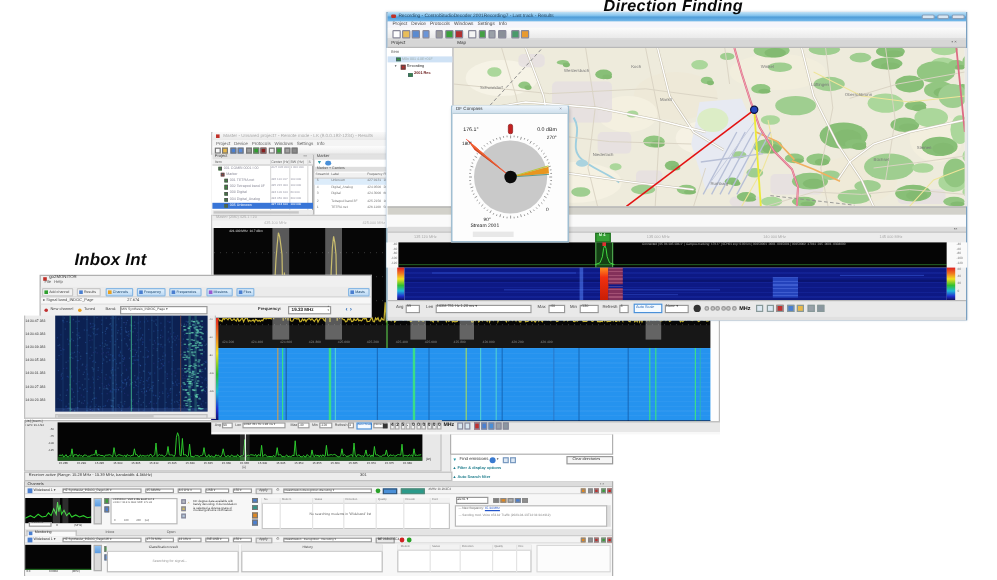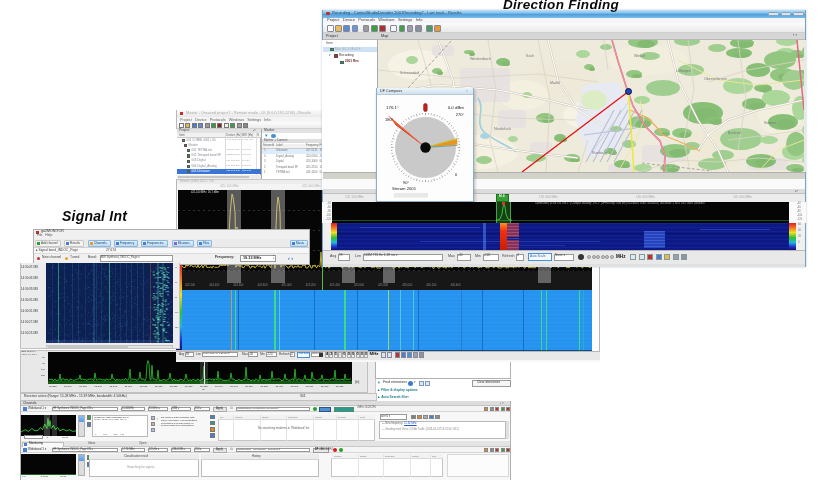--- a/index.html
+++ b/index.html
@@ -866,12 +866,12 @@
     <text x="10" y="14" font-size="4.4" fill="#222" font-family="Liberation Sans">176.1°</text>
     <text x="88" y="14" font-size="4.4" fill="#222" text-anchor="end" font-family="Liberation Sans">0.0 dBm</text>
     <text x="88" y="21" font-size="4" fill="#222" text-anchor="end" font-family="Liberation Sans">270°</text>
     <text x="9" y="25.5" font-size="4" fill="#222" font-family="Liberation Sans">180°</text>
     <text x="79" y="81" font-size="4" fill="#222" font-family="Liberation Sans">0</text>
     <text x="27" y="89" font-size="4" fill="#222" font-family="Liberation Sans">90°</text>
     <text x="16" y="94.5" font-size="4.2" fill="#222" font-family="Liberation Sans">Stream 2001</text>
     <rect x="18" y="98" width="34" height="4.5" fill="#e8e8e8"></rect>
   </svg>
 <div class="a" style="left:503.0px;top:-2.0px;font-size:13.5px;color:#0a0a0a;white-space:nowrap;line-height:1.1;letter-spacing:0.3px;"><i><b>Direction Finding</b></i></div>
-<div class="a" style="left:62.0px;top:208.5px;font-size:14.0px;color:#0a0a0a;white-space:nowrap;line-height:1.1;letter-spacing:0.2px;"><i><b>Signal Int</b></i></div>
+<div class="a" style="left:62.0px;top:208.5px;font-size:14.0px;color:#0a0a0a;white-space:nowrap;line-height:1.1;letter-spacing:0.2px;"><i><b>Inbox Int</b></i></div>
 </body></html>

